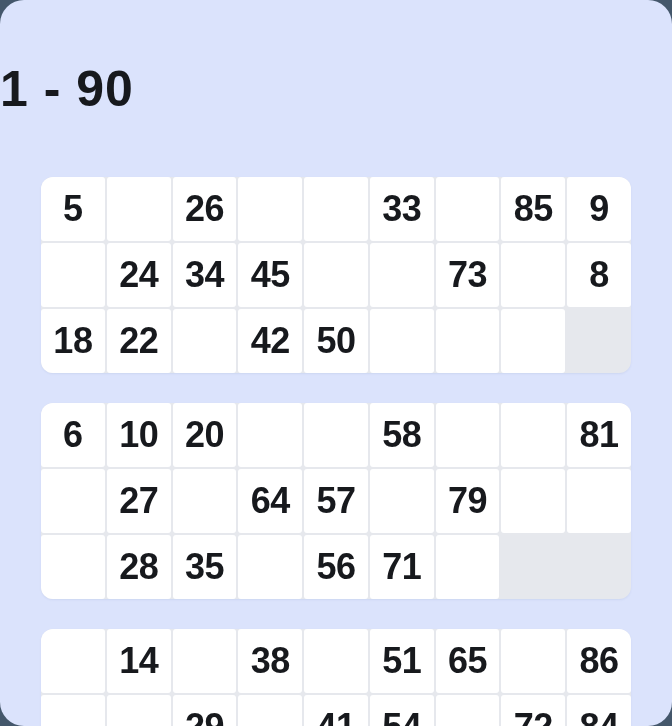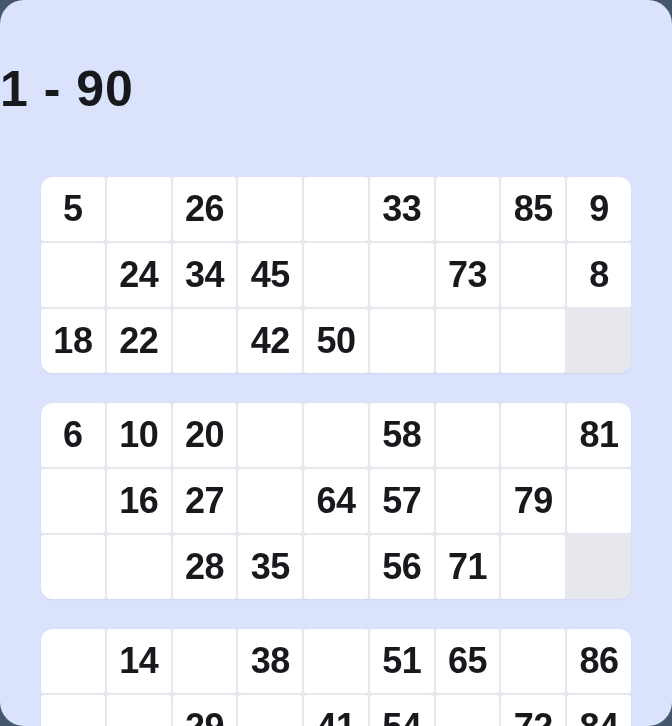--- a/index.html
+++ b/index.html
@@ -108,21 +108,20 @@
         <div class="cell">6</div>
         <div class="cell">10</div>
         <div class="cell">20</div>
         <div class="cell"></div>
         <div class="cell"></div>
         <div class="cell">58</div>
         <div class="cell"></div>
         <div class="cell"></div>
         <div class="cell">81</div>
         <div class="cell"></div>
-        <div class="cell">16</div>
         <div class="cell">27</div>
         <div class="cell"></div>
         <div class="cell">64</div>
         <div class="cell">57</div>
         <div class="cell"></div>
         <div class="cell">79</div>
         <div class="cell"></div>
         <div class="cell"></div>
         <div class="cell"></div>
         <div class="cell">28</div>

